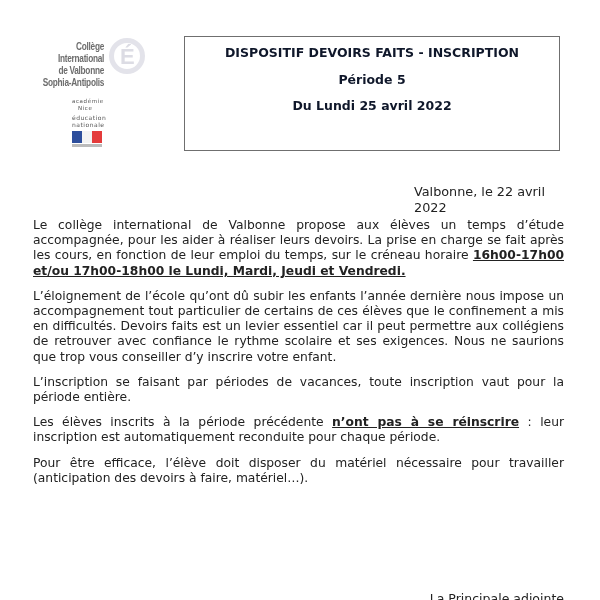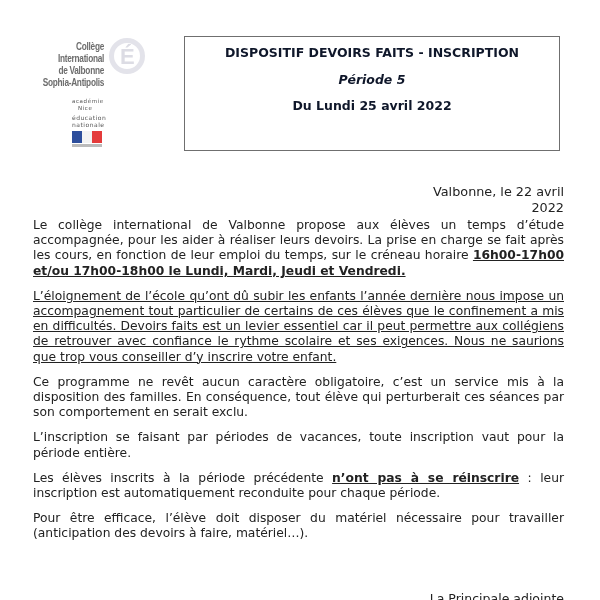--- a/index.html
+++ b/index.html
@@ -13,25 +13,25 @@
   .flag { position:absolute; left:48px; top:91px; width:30px; height:12px; display:flex; }
   .flag div { flex:1; }
   .flag-b { background:#2d4e9c; }
   .flag-w { background:#f3f3f3; }
   .flag-r { background:#e43b3b; }
   .flag-caption { position:absolute; left:48px; top:104px; width:30px; height:3px; background:#bbb; }
   .title-box { position:absolute; left:184px; top:36px; width:376px; height:115px; border:1.5px solid #6f6f6f; box-sizing:border-box; text-align:center; font-family:"DejaVu Sans", sans-serif; font-weight:bold; color:#0f172a; }
   .title-box div { font-size:12.5px; line-height:14px; margin-top:0; }
   .t1 { padding-top:9px; }
   .t2, .t3, .t4 { margin-top:12px !important; }
-  .t2 { margin-top:13px !important;font-style:italic; }
-  .date { position:absolute; right:36px; top:184px; text-align:right; font-size:12.8px; line-height:16px; color:#222; width:150px; }
+  .t2 { margin-top:13px !important; }
+  .date { position:absolute; right:36px; top:184px; text-align:left; font-size:12.8px; line-height:16px; color:#222; width:150px; }
   .body-text { position:absolute; left:33px; top:218px; width:531px; font-size:12.3px; line-height:15.2px; color:#222; }
   .body-text p { margin:0 0 10px 0; text-align:justify; }
-  .u { text-decoration:underline; }
+  .u { }
   .b { font-weight:bold; text-decoration:underline; }
   .sign { position:absolute; right:36px; top:591px; font-size:12.5px; line-height:15px; color:#222; }
 </style>
 </head>
 <body>
 
 <div class="logo">
   <div class="logo-name" style="right:40px;">
     <div>Collège International</div>
     <div>de Valbonne</div>
@@ -63,20 +63,19 @@
 </div>
 
 <div class="date">
   <div>Valbonne, le 22 avril</div>
   <div>2022</div>
 </div>
 
 <div class="body-text">
   <p><span>Le collège international de Valbonne propose aux élèves un temps d’étude accompagnée, pour les aider à réaliser leurs devoirs. La prise en charge se fait après les cours, en fonction de leur emploi du temps, sur le créneau horaire </span><span class="b">16h00-17h00 et/ou 17h00-18h00 le Lundi, Mardi, Jeudi et Vendredi.</span></p>
   <p class="u">L’éloignement de l’école qu’ont dû subir les enfants l’année dernière nous impose un accompagnement tout particulier de certains de ces élèves que le confinement a mis en difficultés. Devoirs faits est un levier essentiel car il peut permettre aux collégiens de retrouver avec confiance le rythme scolaire et ses exigences. Nous ne saurions que trop vous conseiller d’y inscrire votre enfant. </p>
-  <p>Ce programme ne revêt aucun caractère obligatoire, c’est un service mis à la disposition des familles. En conséquence, tout élève qui perturberait ces séances par son comportement en serait exclu.</p>
   <p>L’inscription se faisant par périodes de vacances, toute inscription vaut pour la période entière.</p>
   <p><span>Les élèves inscrits à la période précédente </span><span class="b">n’ont pas à se réinscrire</span><span> : leur inscription est automatiquement reconduite pour chaque période.</span></p>
   <p>Pour être efficace, l’élève doit disposer du matériel nécessaire pour travailler (anticipation des devoirs à faire, matériel…).</p>
 
 </div>
 
 <div class="sign">La Principale adjointe</div>
 
 </body></html>

